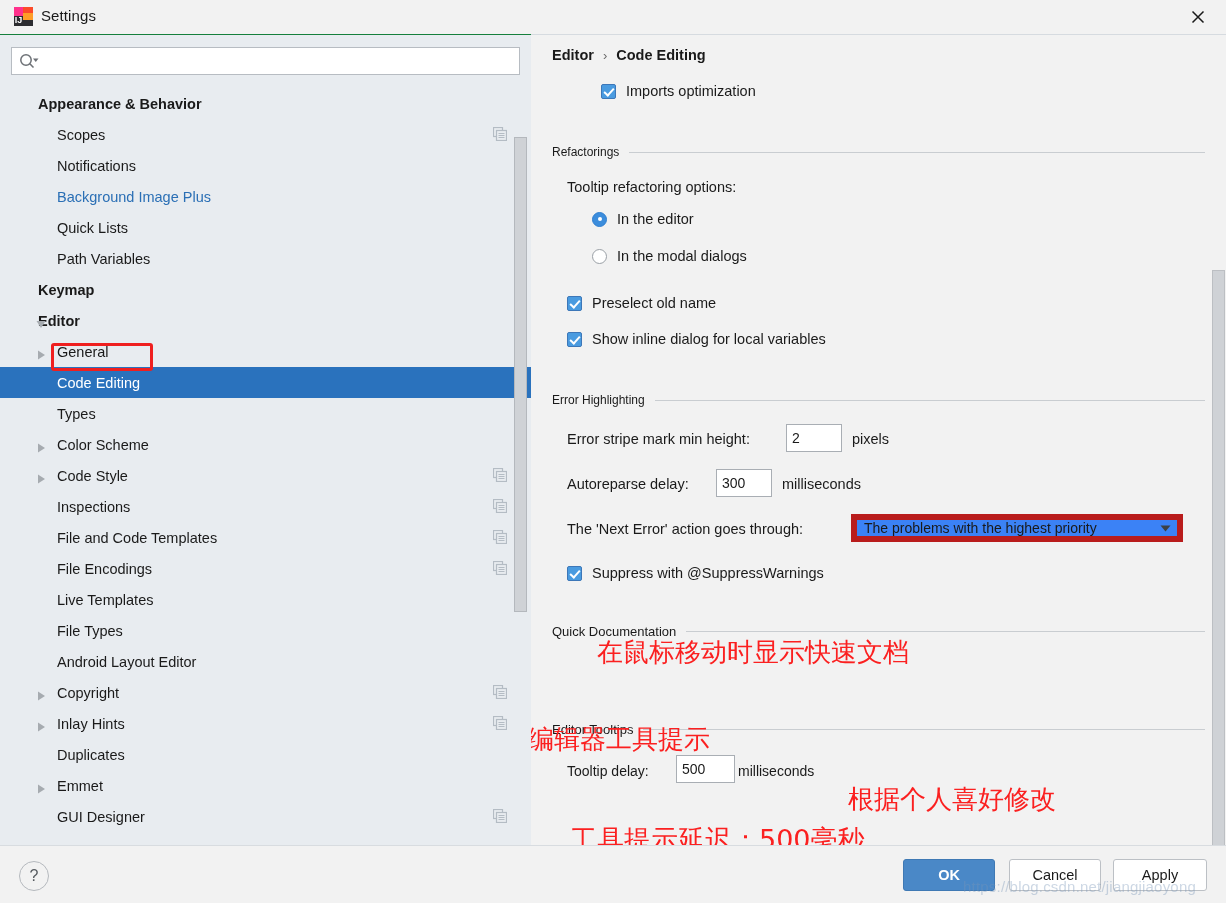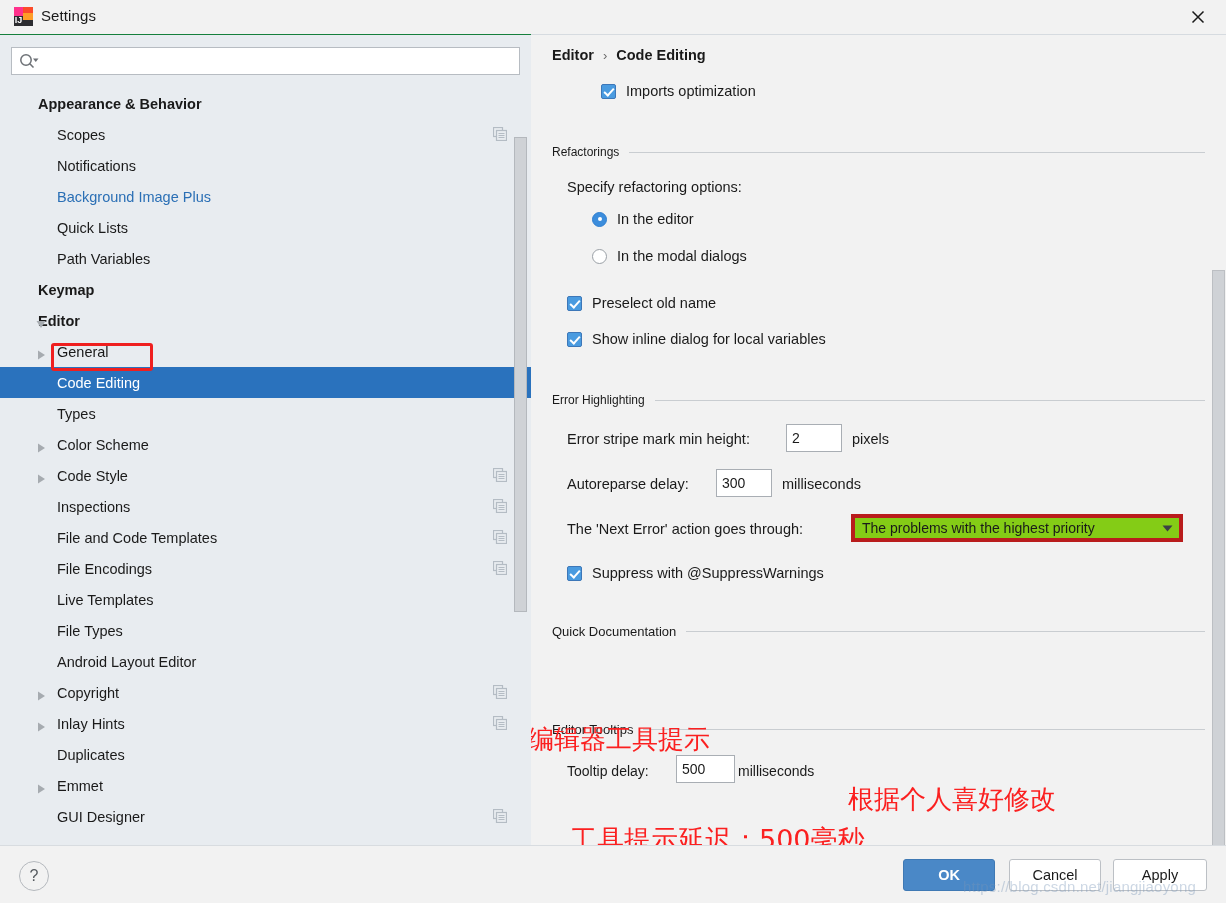--- a/index.html
+++ b/index.html
@@ -201,22 +201,22 @@
     background: #ffffff;
     border: 1px solid #a9aeb4;
     font-family: "Liberation Sans", sans-serif;
     font-size: 14px; color: #1a1a1a;
     padding: 0 5px;
     outline: none;
   }
 
   .combo {
     position: absolute;
-    background: #84cc16;
-    border: 4px solid #b91c1c;
+    background: #3b82f6;
+    border: 6px solid #b91c1c;
     display: flex; align-items: center;
     cursor: default;
   }
   .combo .ctext {
     flex: 1; padding-left: 7px;
     font-size: 14px; color: #1a1a1a; white-space: nowrap;
     overflow: hidden;
   }
   .combo .carrow {
     width: 24px; display: flex; align-items: center; justify-content: center;
@@ -478,21 +478,21 @@
     <div class="cb-row" style="left:70px; top:48px;">
       <span class="checkbox"></span>
       <span class="cb-label">Imports optimization</span>
     </div>
 
     <div class="section" style="left:21px; top:110px; width:653px;">
       <span class="stitle">Refactorings</span>
       <span class="sline"></span>
     </div>
 
-    <div class="plain" style="left:36px; top:144px;">Specify refactoring options:</div>
+    <div class="plain" style="left:36px; top:144px;">Tooltip refactoring options:</div>
 
     <div class="cb-row" style="left:61px; top:176px;">
       <span class="radio on"></span>
       <span class="cb-label">In the editor</span>
     </div>
 
     <div class="cb-row" style="left:61px; top:213px;">
       <span class="radio"></span>
       <span class="cb-label">In the modal dialogs</span>
     </div>
@@ -543,20 +543,21 @@
 
     <div class="section" style="left:21px; top:687px; width:653px;">
       <span class="stitle" style="font-size:13px;">Editor Tooltips</span>
       <span class="sline"></span>
     </div>
 
     <div class="plain" style="left:36px; top:728px; font-size:14px;">Tooltip delay:</div>
     <input class="textfield" style="left: 145px; top: 720px; width: 59px; height: 28px;" type="text" value="500">
     <div class="plain" style="left:207px; top:728px; font-size:14px;">milliseconds</div>
 
+    <div class="zh" style="left:66px; top:600px; font-size:26px;">在鼠标移动时显示快速文档</div>
     <div class="zh" style="left:-3px; top:687px; font-size:26px;">编辑器工具提示</div>
     <div class="zh" style="left:317px; top:747px; font-size:26px;">根据个人喜好修改</div>
     <div class="zh" style="left:39px; top:787px; font-size:27px;">工具提示延迟：500毫秒</div>
 
     <div class="rscroll-thumb" style="top:235px; height:576px;"></div>
   </div>
 
   <div class="bottom"></div>
 
   <div class="help-btn">?</div>

